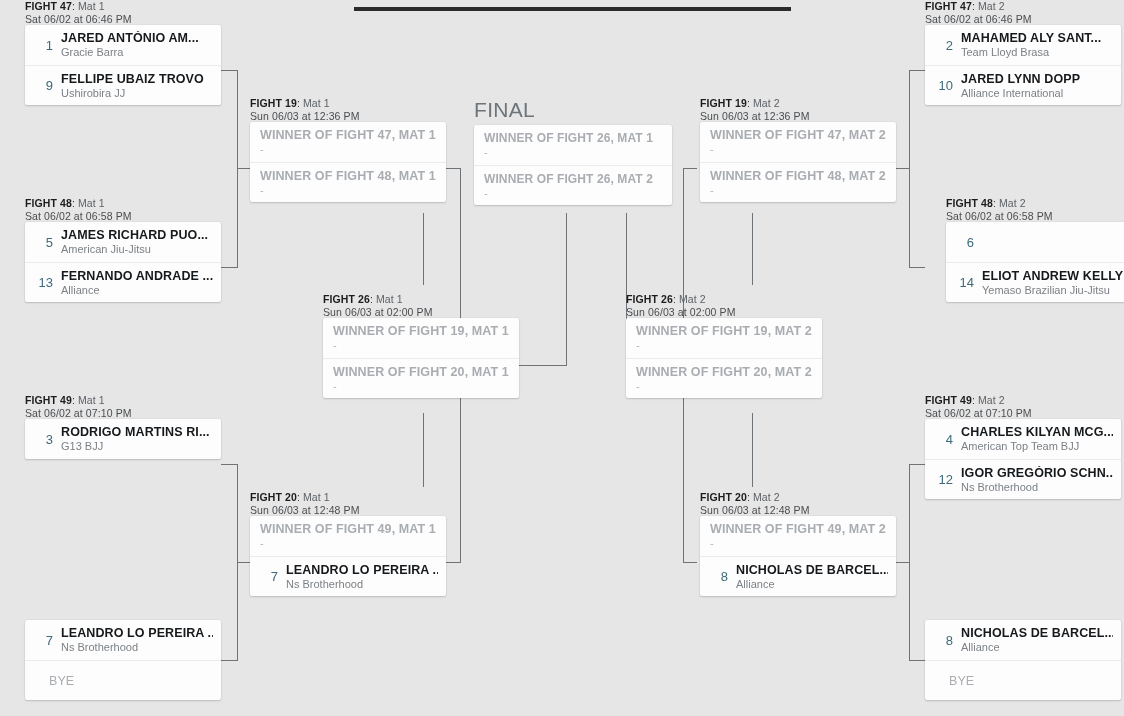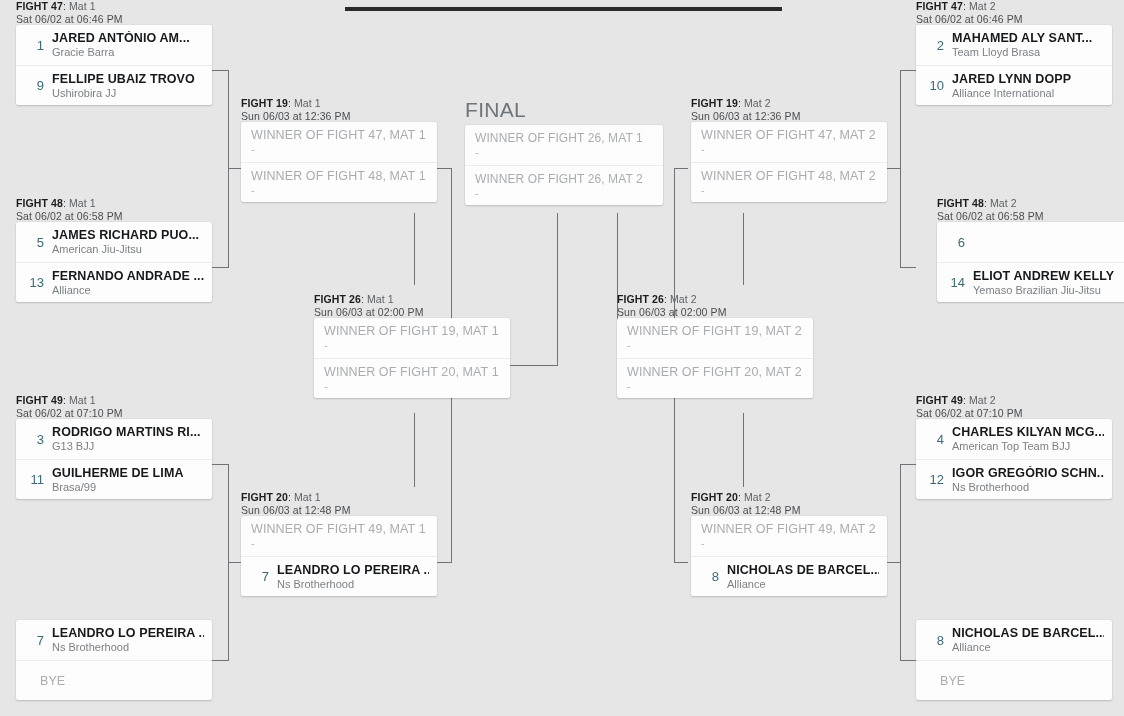--- a/index.html
+++ b/index.html
@@ -4,21 +4,21 @@
 <style>
   html,body{margin:0;padding:0;}
   body{
     width:1124px;height:716px;
     background:#e6e6e6;
     font-family:"Liberation Sans", sans-serif;
     overflow:hidden;
     position:relative;
     -webkit-font-smoothing:antialiased;
   }
-  #bracket{position:absolute;left:4px;top:0;width:1087px;height:716px;}
+  #bracket{position:absolute;left:13px;top:0;width:1087px;height:716px;}
 
   
   .lines{position:absolute;left:0;top:0;width:1124px;height:716px;pointer-events:none;}
   .ln{position:absolute;background:#6e7378;}
   .vl{width:1px;}
   .hl{height:1px;}
 
   
   .topbar{position:absolute;background:#2b2b2b;}
 
@@ -71,21 +71,21 @@
   }
   .tm{
     font-size:11px;
     color:#7c8186;
     white-space:nowrap;
     line-height:13px;
     margin-top:1px;
   }
 
   
-  .slot.ph .nm{font-weight:normal;color:#a9adb1;font-size:12.5px;}
+  .slot.ph .nm{font-weight:bold;color:#a9adb1;font-size:12.5px;}
   .slot.ph .tm{color:#b2b6ba;}
   .slot.ph{padding-left:10px;}
   .slot.bye{padding-left:24px;}
   .slot.bye .nm{font-weight:normal;color:#a9adb1;font-size:12.5px;}
 
   
   .finallbl{
     position:absolute;
     font-size:21px;
     color:#6e7479;
@@ -196,27 +196,20 @@
       <span class="when">Sat 06/02 at 07:10 PM</span>
     </div>
     <div class="card">
       <div class="slot">
         <div class="seed">3</div>
         <div class="who">
             <div class="nm">RODRIGO MARTINS RI...</div>
             <div class="tm">G13 BJJ</div>
           </div>
       </div>
-      <div class="slot">
-        <div class="seed">11</div>
-        <div class="who">
-            <div class="nm">GUILHERME DE LIMA</div>
-            <div class="tm">Brasa/99</div>
-          </div>
-      </div>
     </div>
   </div>
 
   <div class="match" style="left:12px;top:620px;width:196px;">
     <div class="card">
       <div class="slot">
         <div class="seed">7</div>
         <div class="who">
             <div class="nm">LEANDRO LO PEREIRA ...</div>
             <div class="tm">Ns Brotherhood</div>

